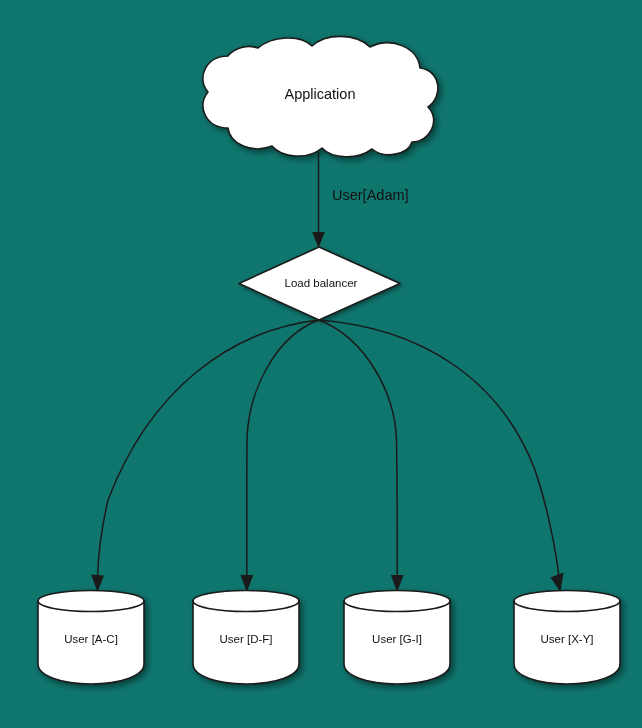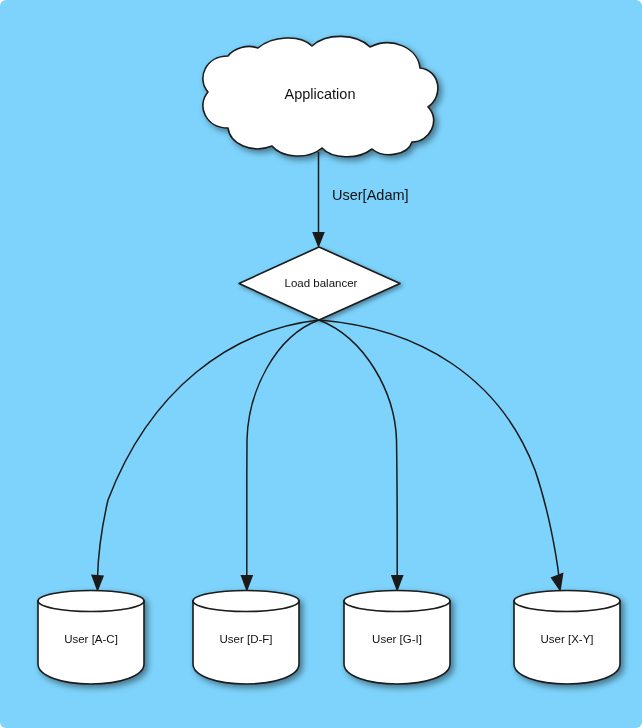--- a/index.html
+++ b/index.html
@@ -11,22 +11,21 @@
   body {
     width: 642px;
     height: 728px;
     overflow: hidden;
     font-family: "Liberation Sans", "DejaVu Sans", sans-serif;
   }
   #canvas-root {
     position: relative;
     width: 642px;
     height: 728px;
-    background: #7dd3fc;
-    border-radius: 6px;
+    background: #0f766e;
   }
   #diagram-svg {
     position: absolute;
     left: 0;
     top: 0;
     width: 642px;
     height: 728px;
     display: block;
   }
   .node-shape {

